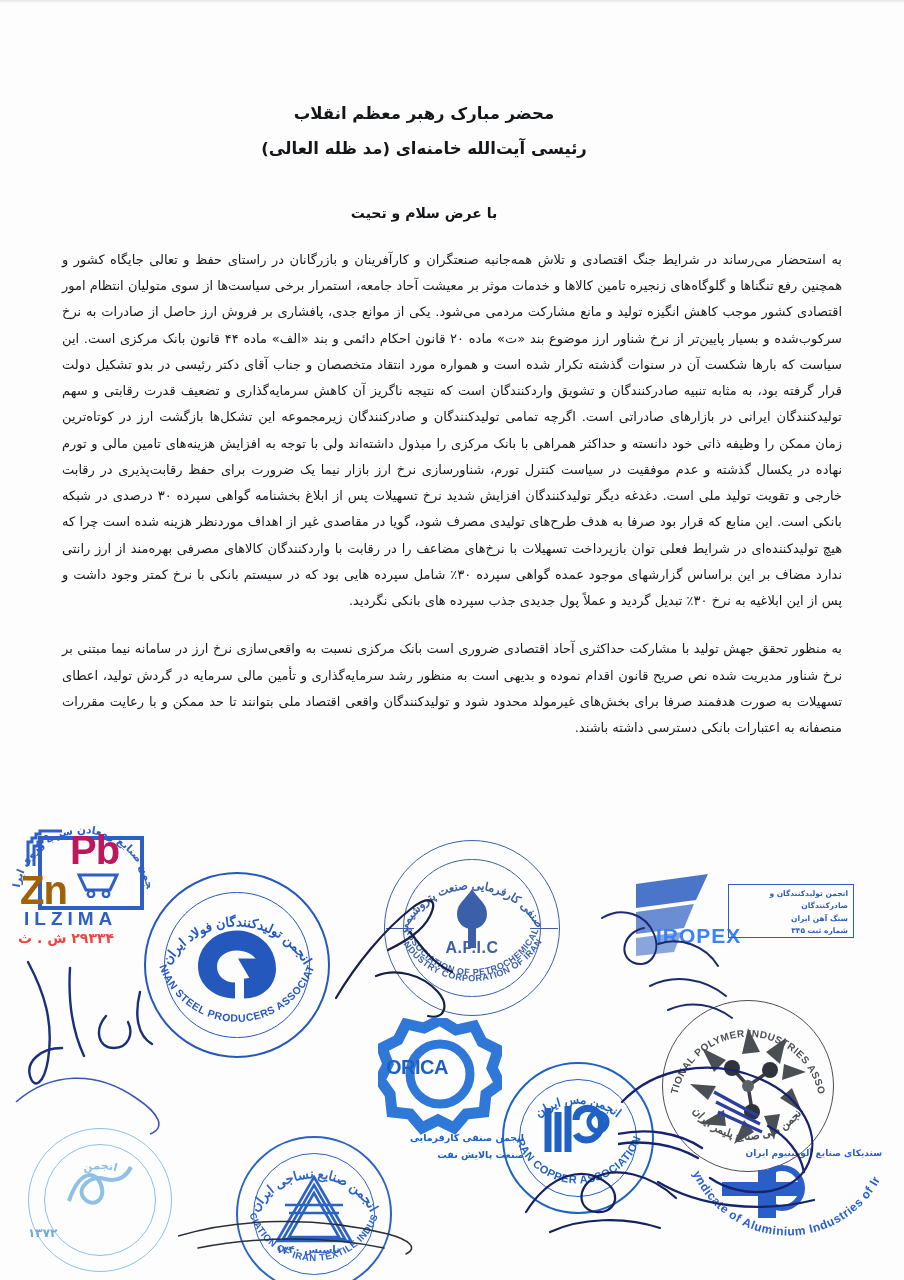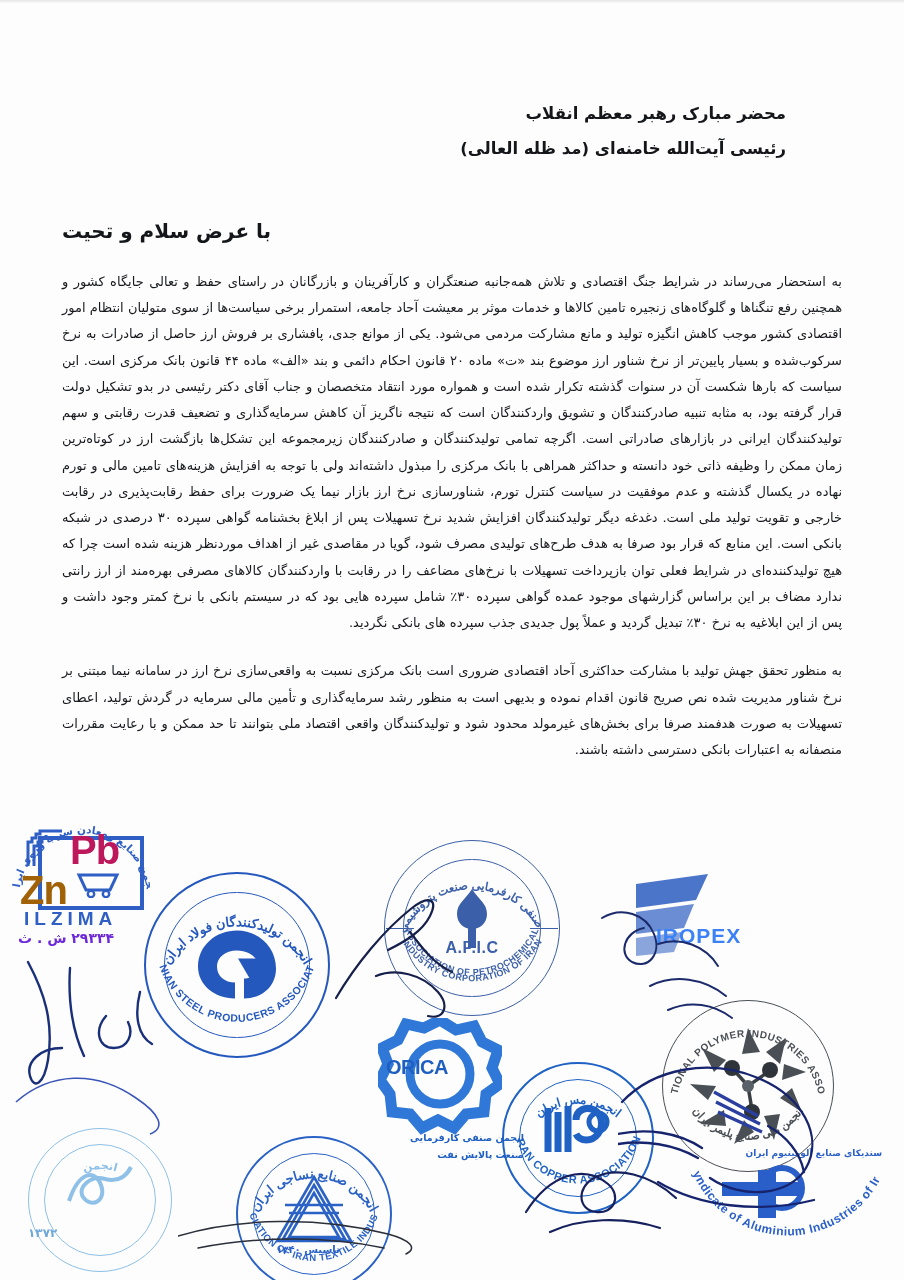--- a/index.html
+++ b/index.html
@@ -21,36 +21,36 @@
 
   
   .content{
     position:absolute;
     top:0;left:0;right:0;
     padding:0 62px;
     box-sizing:border-box;
   }
   .salutation-block{
     margin-top:96px;
-    text-align:right;
+    text-align:center;
     padding-right:56px;
   }
   .salutation{
     font-weight:bold;
     font-size:16.5px;
     color:#14161a;
     line-height:2.15;
     letter-spacing:0;
   }
   .greeting{
-    margin-top:52px;
+    margin-top:38px;
     font-weight:bold;
-    font-size:20px;
+    font-size:14px;
     color:#14161a;
-    text-align:left;
+    text-align:center;
     padding-right:56px;
   }
   .para{
     margin-top:20px;
     font-size:13px;
     line-height:2.02;
     color:#17191d;
     text-align:justify;
     text-align-last:right;
     font-weight:500;
@@ -128,21 +128,21 @@
     position:absolute;left:68px;top:72px;width:44px;height:26px;
   }
   .ilzima-name{
     position:absolute;left:16px;top:108px;
     font-size:19px;font-weight:bold;color:#2f5fc4;
     letter-spacing:5px;
     font-family:"Liberation Sans",sans-serif;
   }
   .ilzima-reg{
     position:absolute;left:10px;top:130px;
-    font-size:14px;font-weight:bold;color:#6d28d9;
+    font-size:14px;font-weight:bold;color:#ef4444;
     letter-spacing:1px;
     direction:rtl;
   }
   .ilzima-arc{
     position:absolute;left:0;top:0;width:150px;height:92px;
     color:#2f5fc4;
   }
 
   
   #stamp-steel{
@@ -404,20 +404,25 @@
       <div class="apic-label">A.P.I.C</div>
     </div>
 
     <div class="stamp" id="stamp-iropex">
       <svg class="irop-flag" viewBox="0 0 112 86">
         <path d="M2,14 L74,4 L62,30 L2,38 Z" fill="#2c5dc0" opacity=".85"></path>
         <path d="M2,42 L60,34 L50,58 L2,64 Z" fill="#2c5dc0" opacity=".7"></path>
         <path d="M2,68 L48,62 L40,82 L2,86 Z" fill="#2c5dc0" opacity=".55"></path>
       </svg>
       <div class="irop-word">IROPEX</div>
+      <div class="irop-card">
+        <div>انجمن تولیدکنندگان و صادرکنندگان</div>
+        <div>سنگ آهن ایران</div>
+        <div>شماره ثبت ۳۴۵</div>
+      </div>
     </div>
 
     <div class="stamp" id="stamp-orica">
       <svg class="orica-gear" viewBox="0 0 124 118">
         <path d="M62,2 L78,12 L96,8 L104,24 L120,32 L114,50 L122,66 L108,76 L106,94
                  L88,96 L76,110 L60,102 L44,110 L32,96 L14,94 L12,76 L2,62 L10,46
                  L4,30 L20,22 L28,6 L46,10 Z" fill="none" stroke="#2f78d8" stroke-width="11"></path>
         <circle cx="62" cy="56" r="30" fill="none" stroke="#2f78d8" stroke-width="9"></circle>
       </svg>
       <div class="orica-word">ORICA</div>

